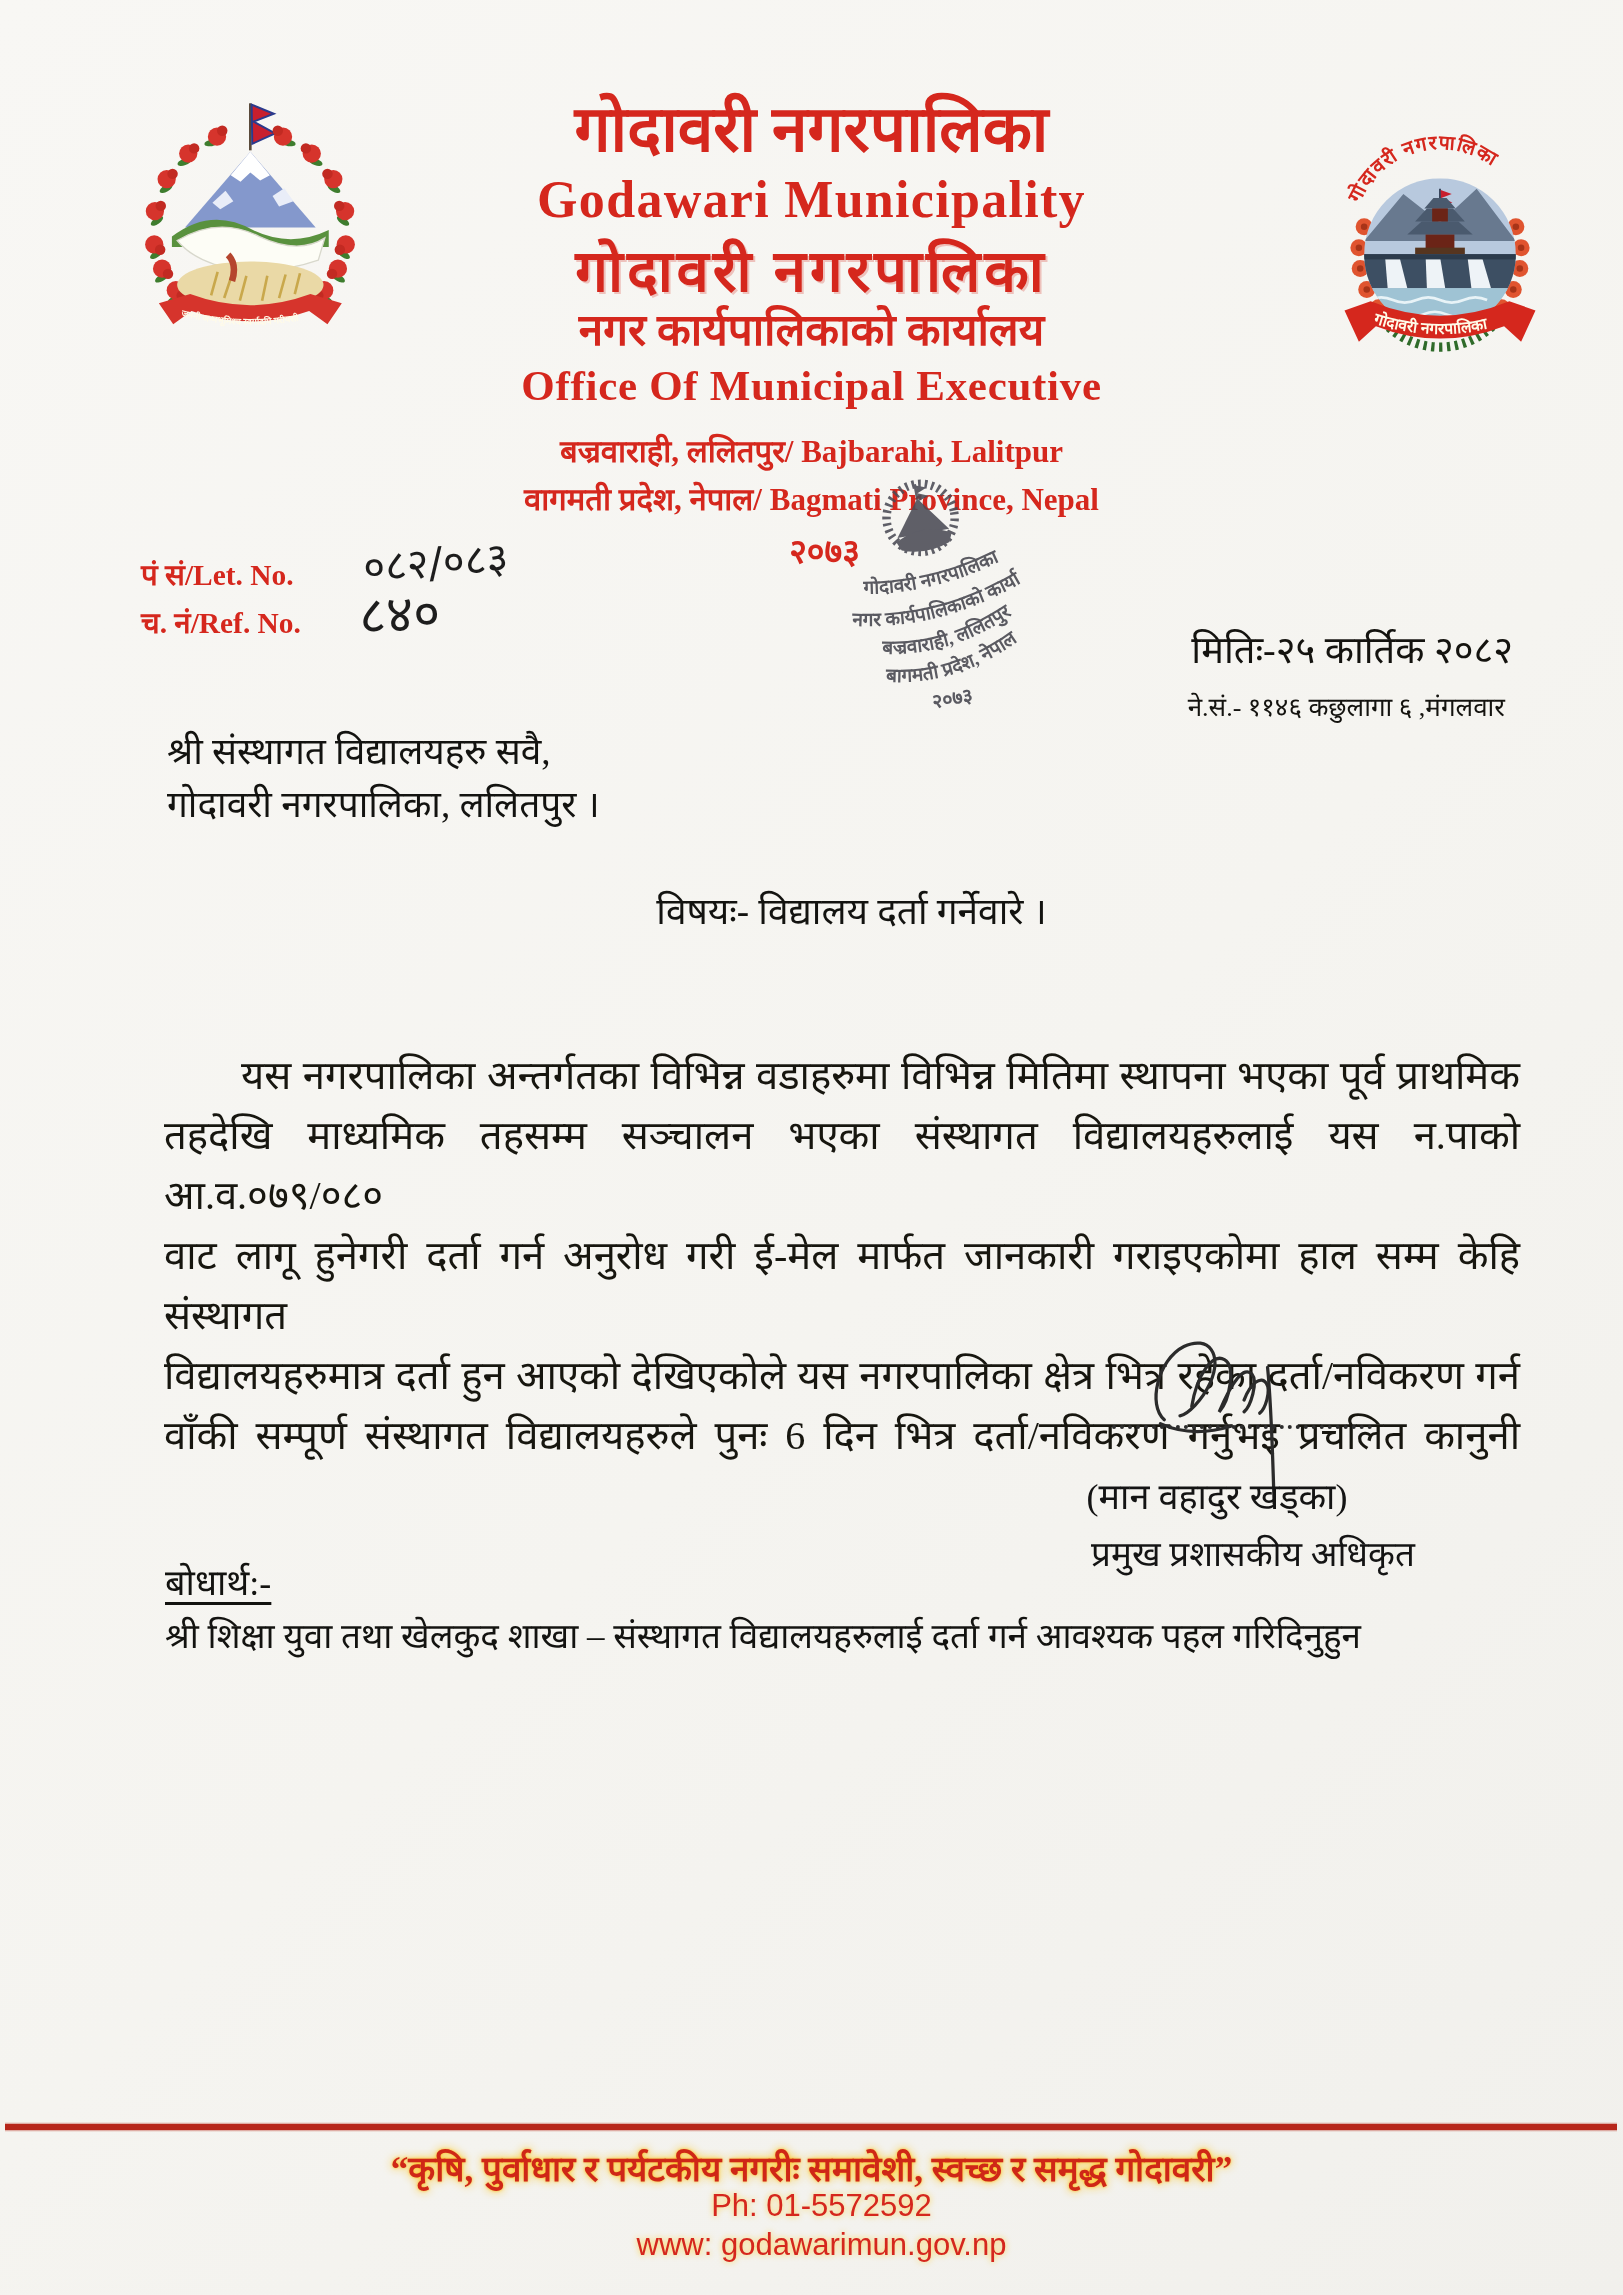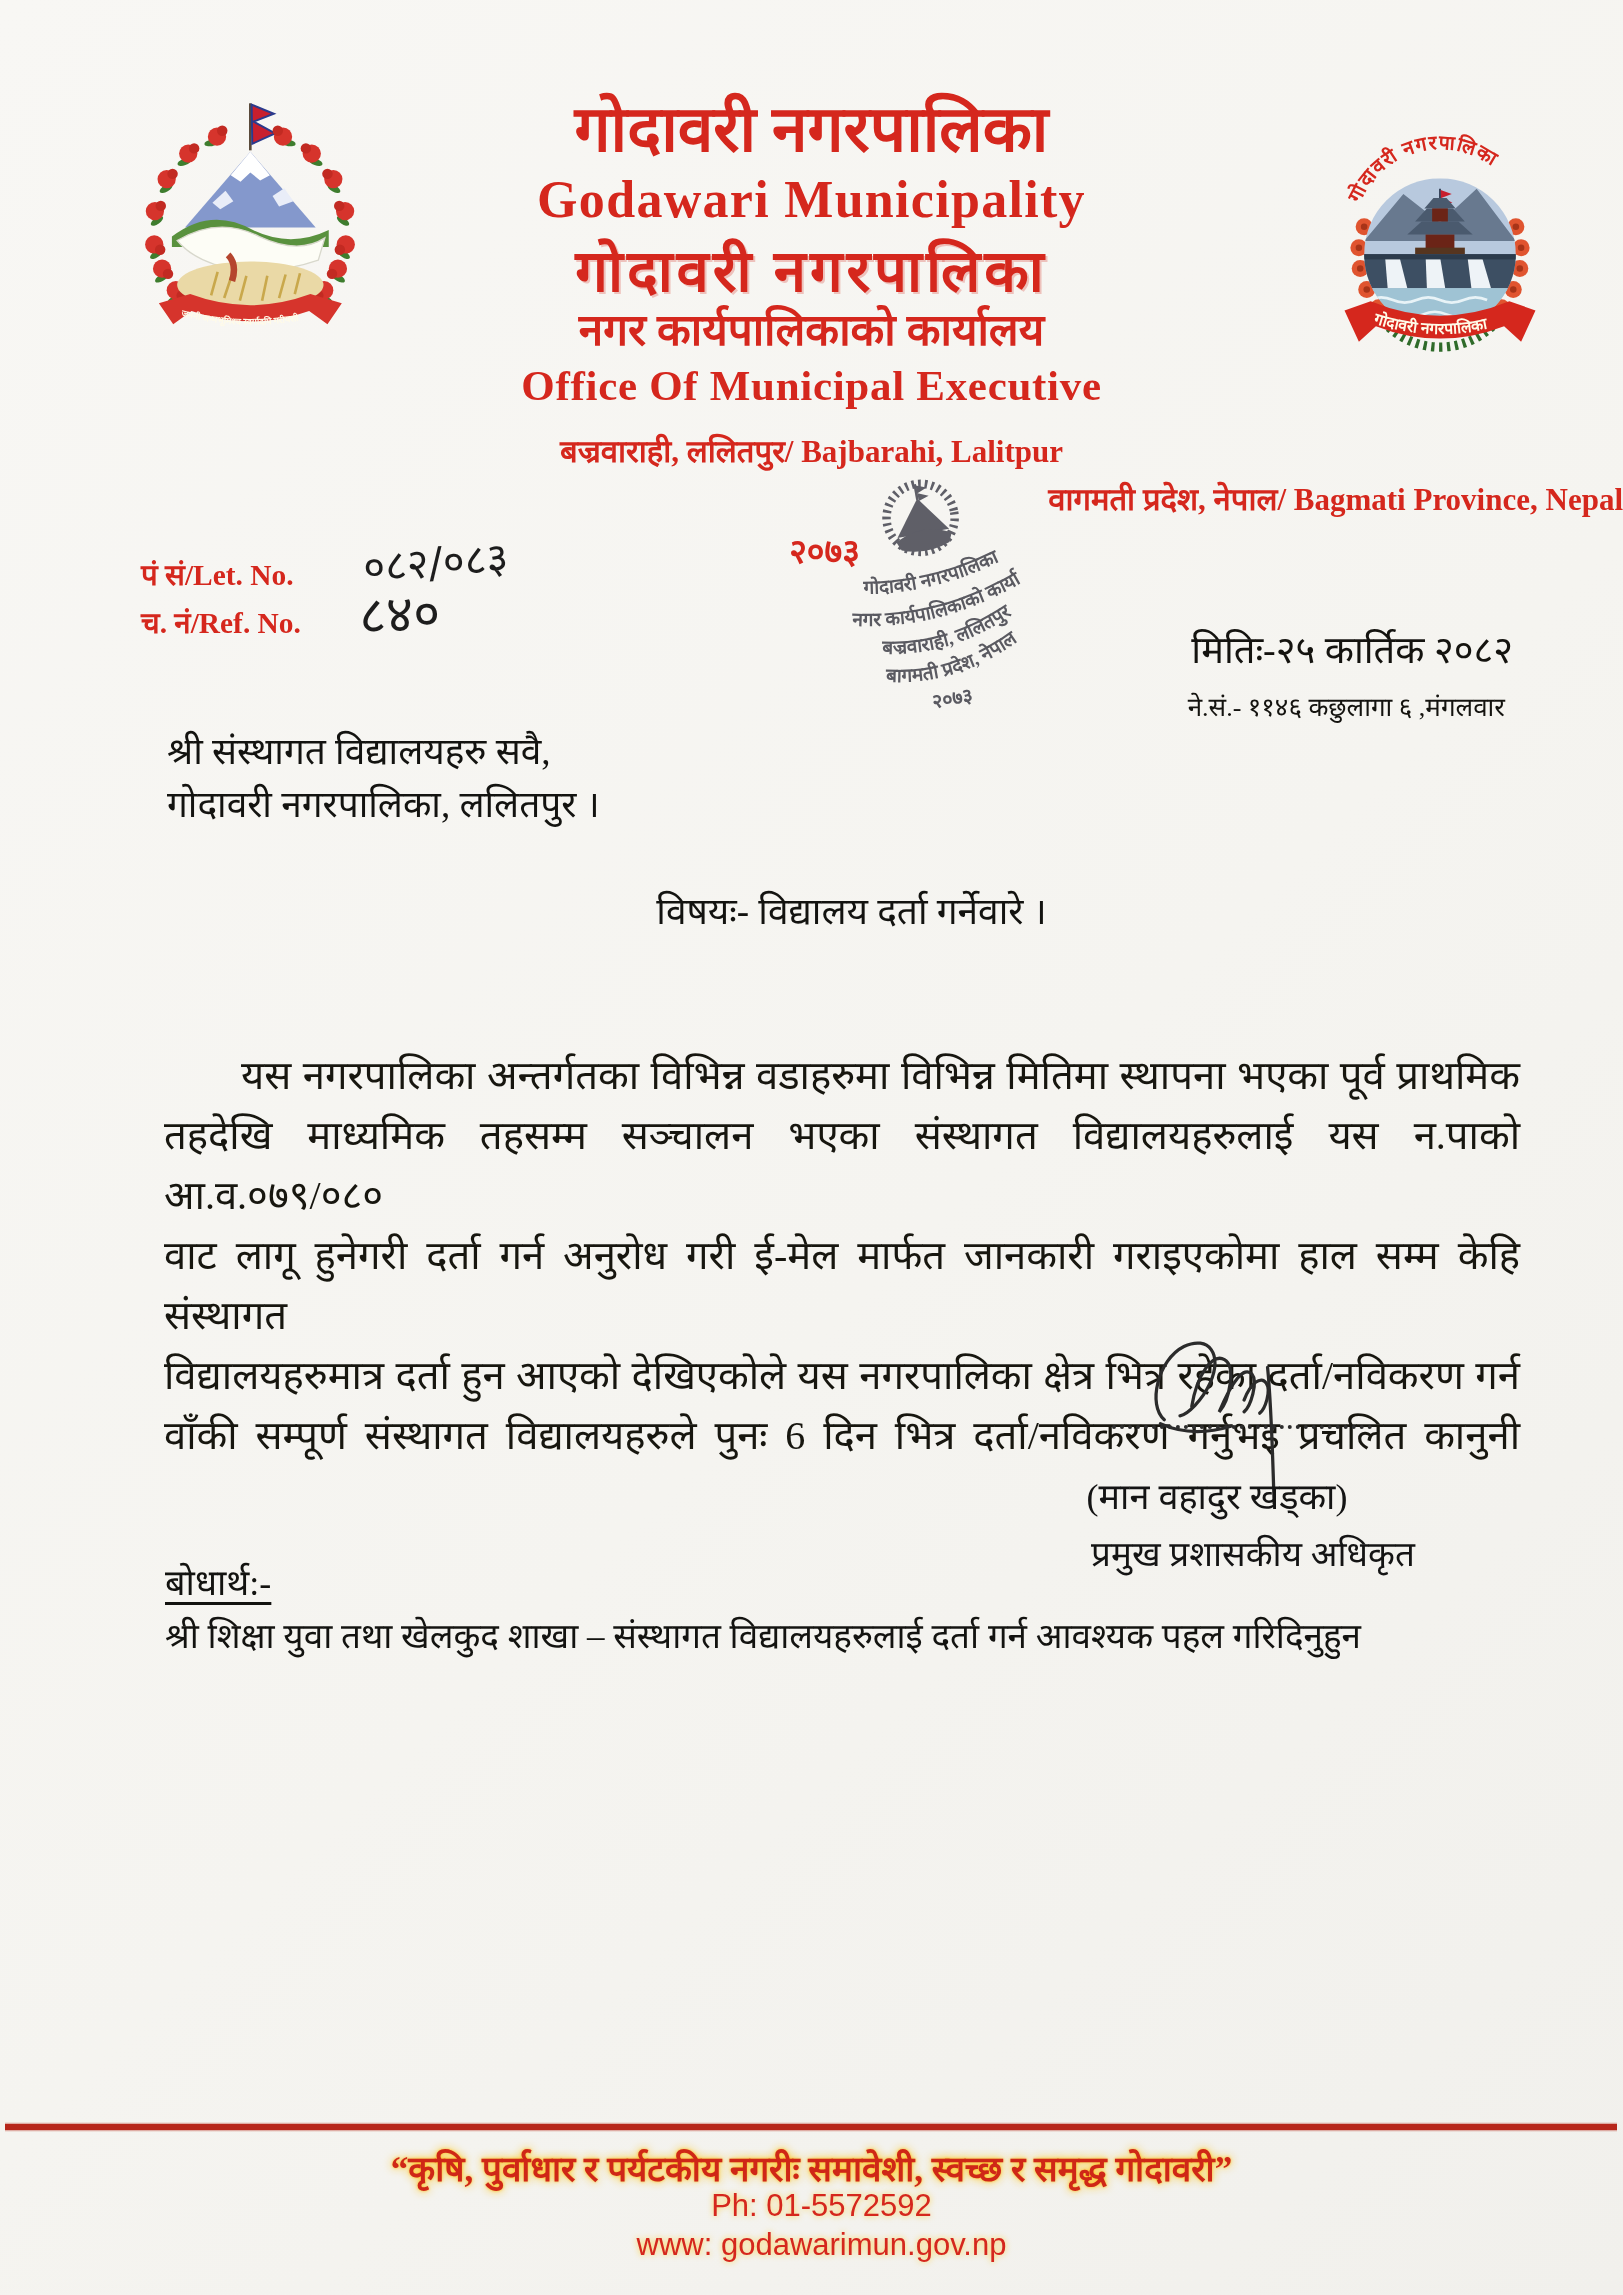--- a/index.html
+++ b/index.html
@@ -16,21 +16,21 @@
   .dev{font-family:"Liberation Serif", serif;}
   .sans{font-family:"Liberation Sans", sans-serif;padding-left:10px;}
 
   
   .h-dev1{top:98px;font-size:64px;font-weight:bold;line-height:1;}
   .h-eng1{top:174px;font-size:52px;font-weight:bold;line-height:1;letter-spacing:1.3px;}
   .h-dev2{top:243px;font-size:58px;font-weight:bold;line-height:1;letter-spacing:3.9px;text-shadow:2px 2px 0 rgba(213,39,29,.25);}
   .h-dev3{top:309px;font-size:44px;font-weight:bold;line-height:1;}
   .h-eng2{top:364px;font-size:43px;font-weight:bold;line-height:1;letter-spacing:0.7px;}
   .addr1{top:436px;font-size:31px;font-weight:bold;line-height:1;}
-  .addr2{top:484px;font-size:31px;font-weight:bold;line-height:1;text-align:right;}
+  .addr2{top:484px;font-size:31px;font-weight:bold;line-height:1;}
   .lh-year{top:527px;left:419px;width:811px;text-align:center;font-size:34px;font-weight:bold;}
 
   
   .letno{left:141px;top:554px;font-size:29.4px;font-weight:bold;}
   .refno{left:141px;top:602px;font-size:29.4px;font-weight:bold;}
   .hand{font-family:"DejaVu Sans", sans-serif;color:#1d1d1d;line-height:1;}
   .hand-let{left:363px;top:542px;font-size:42px;transform:rotate(-4deg);}
   .hand-ref{left:359px;top:588px;font-size:52px;transform:rotate(-2deg);}
 
   

